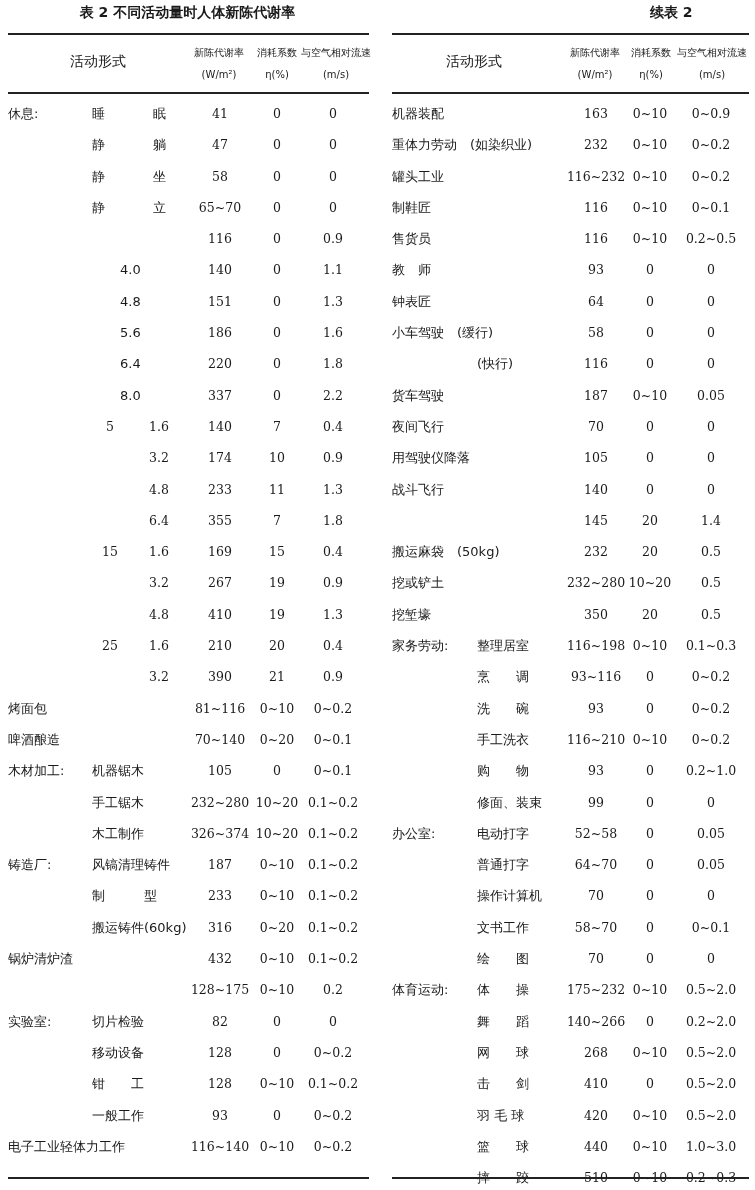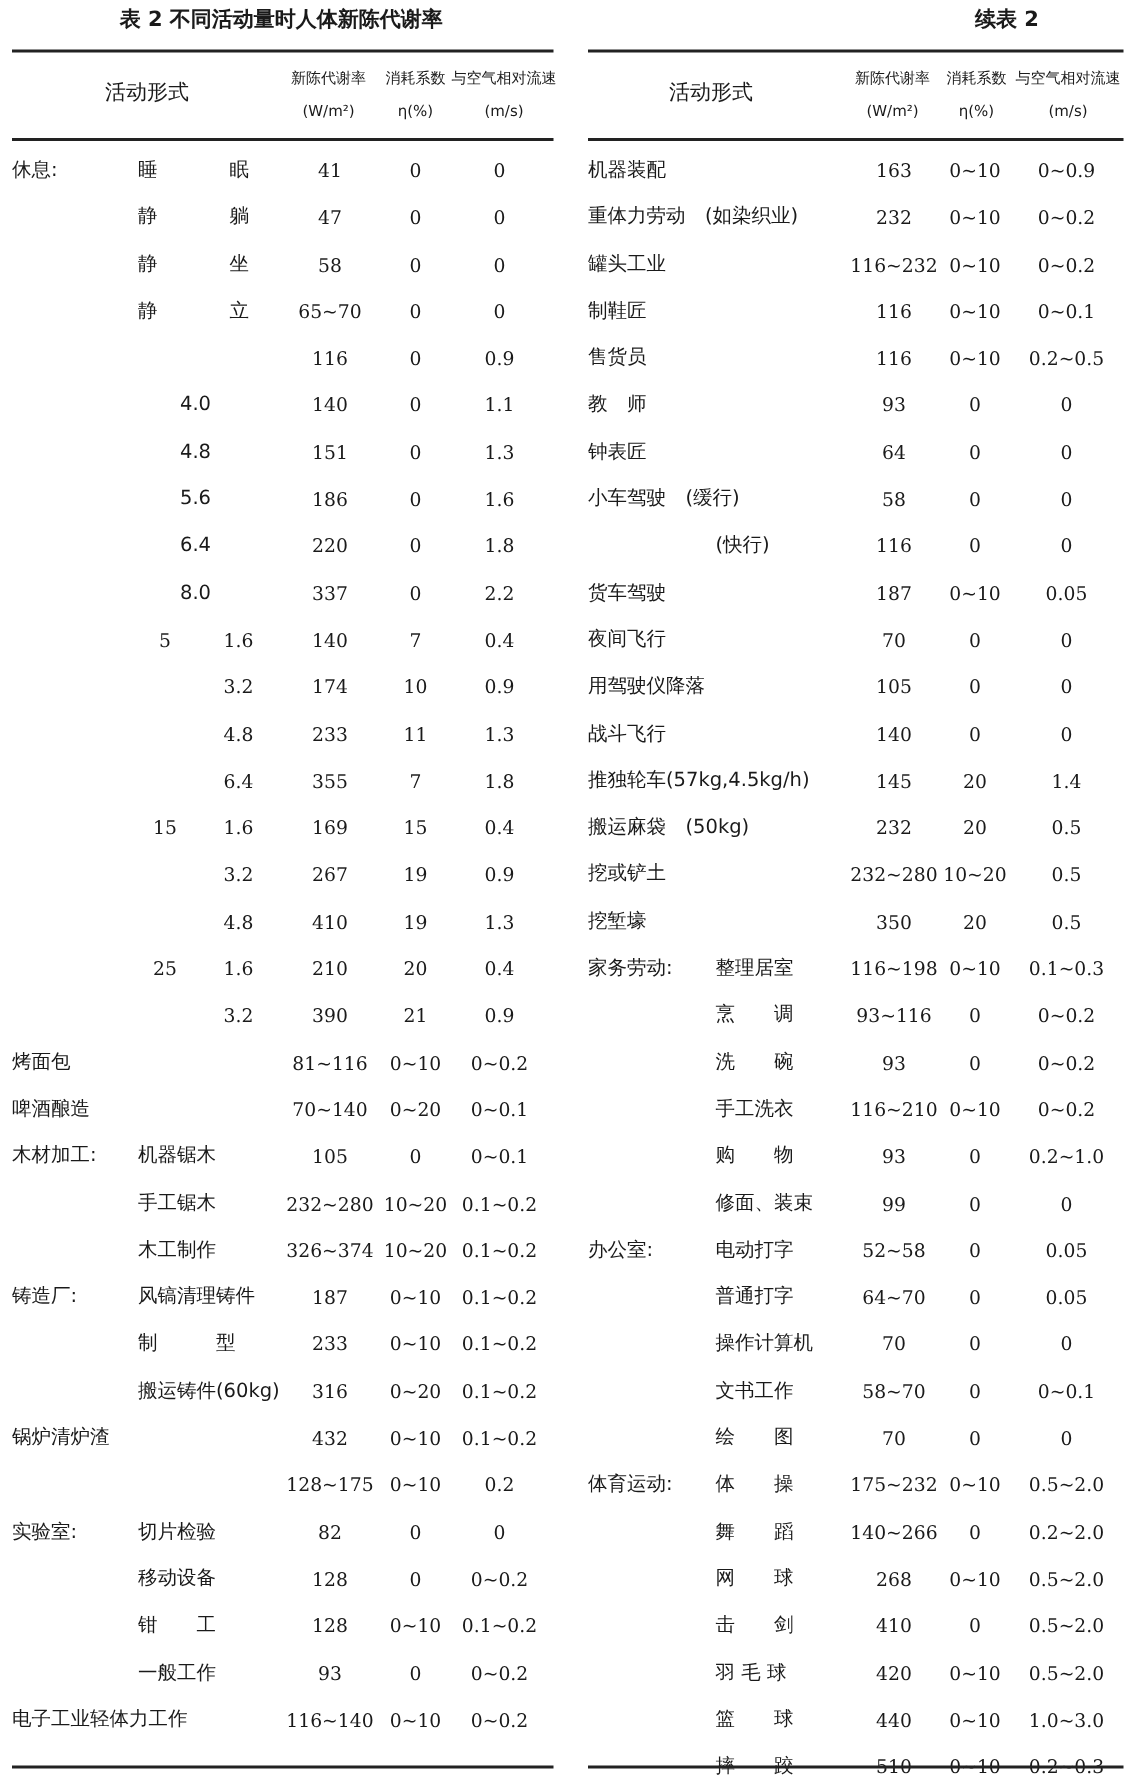--- a/index.html
+++ b/index.html
@@ -354,21 +354,20 @@
         <span class="c-num" style="left:232px;width:52px">0</span>
         <span class="c-num" style="left:280px;width:78px">0</span>
       </div>
       <div class="row">
         <span class="c-act" style="left:0px">战斗飞行</span>
         <span class="c-num" style="left:172px;width:64px">140</span>
         <span class="c-num" style="left:232px;width:52px">0</span>
         <span class="c-num" style="left:280px;width:78px">0</span>
       </div>
       <div class="row">
-        <span class="c-act" style="left:0px">推独轮车(57kg,4.5kg/h)</span>
         <span class="c-num" style="left:172px;width:64px">145</span>
         <span class="c-num" style="left:232px;width:52px">20</span>
         <span class="c-num" style="left:280px;width:78px">1.4</span>
       </div>
       <div class="row">
         <span class="c-act" style="left:0px">搬运麻袋　(50kg)</span>
         <span class="c-num" style="left:172px;width:64px">232</span>
         <span class="c-num" style="left:232px;width:52px">20</span>
         <span class="c-num" style="left:280px;width:78px">0.5</span>
       </div>

